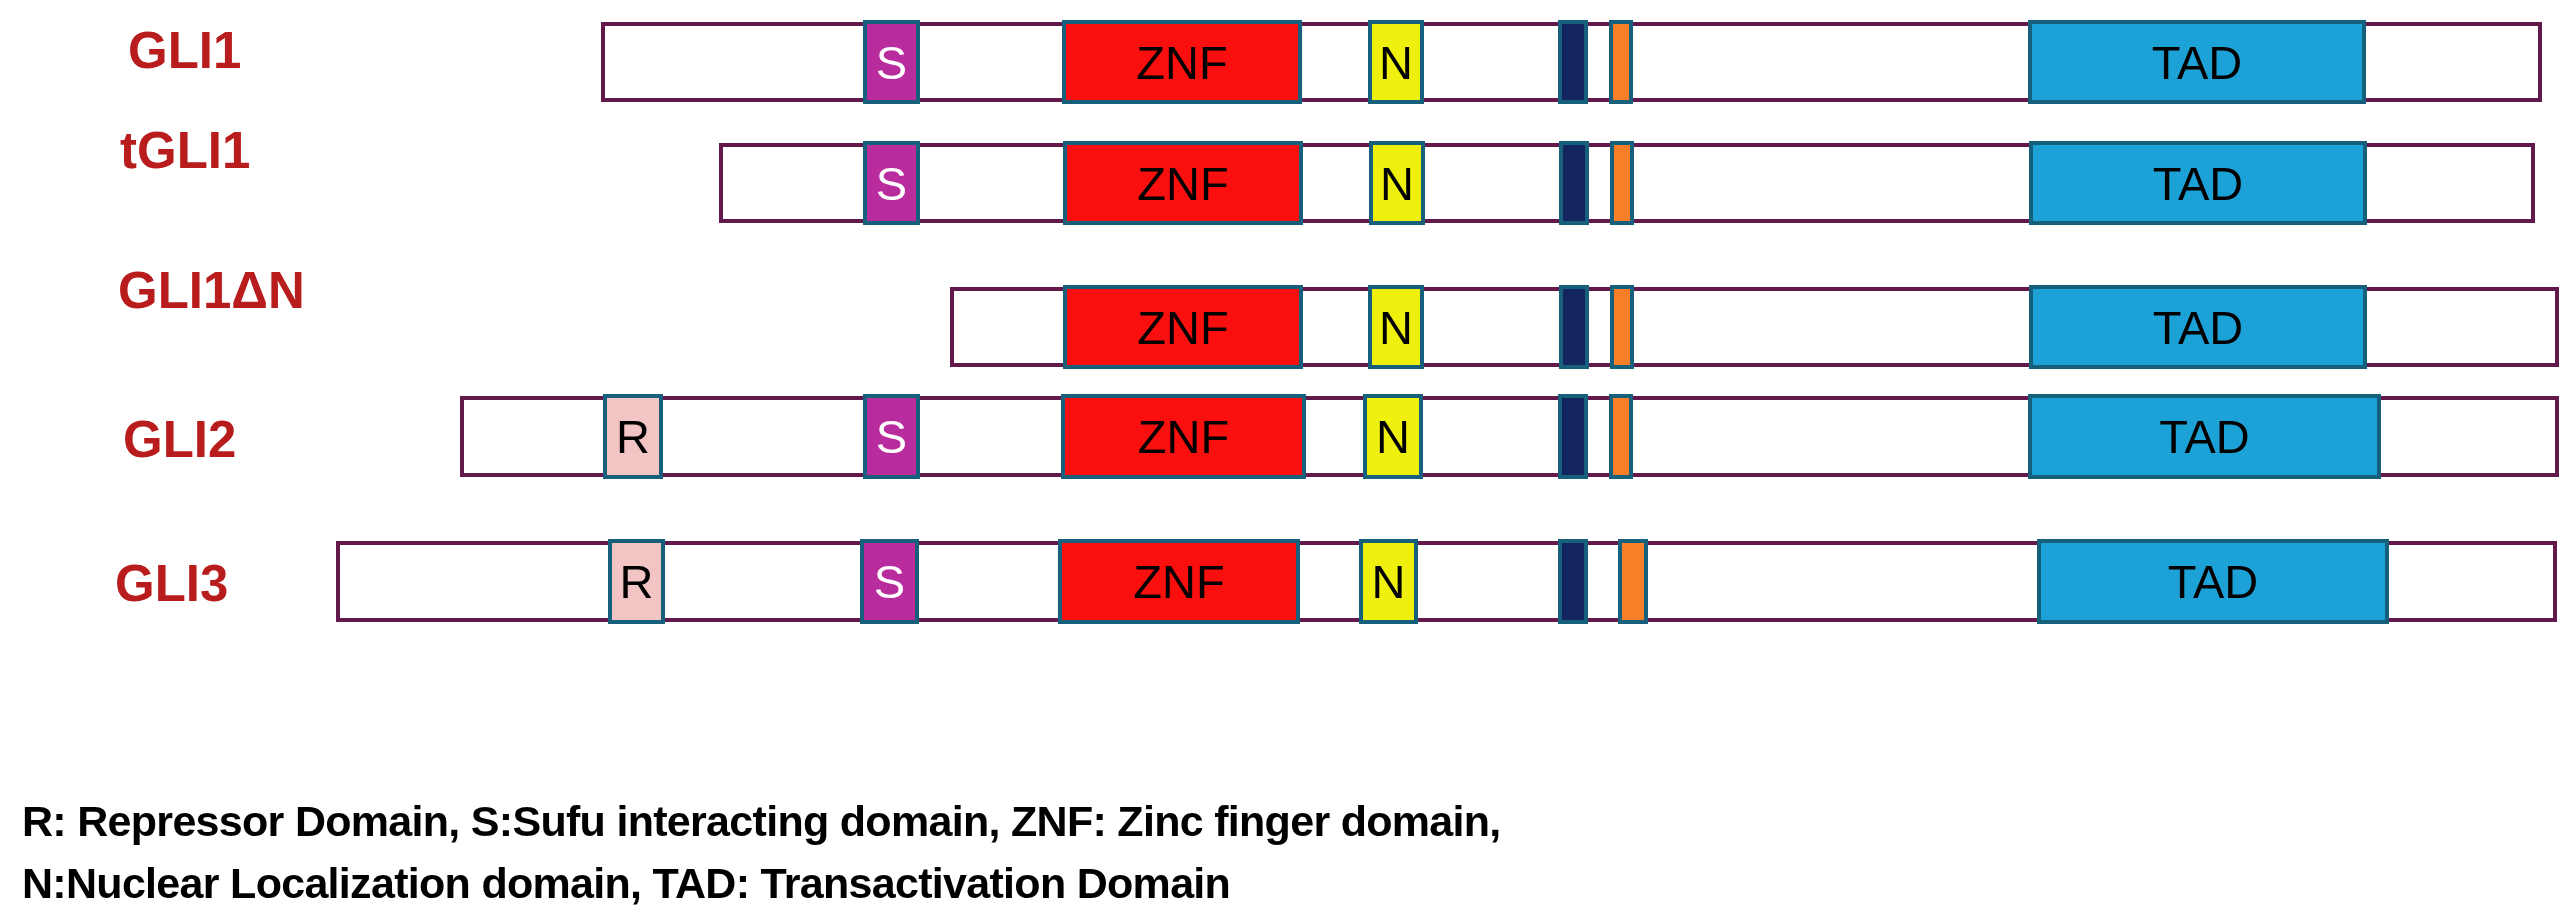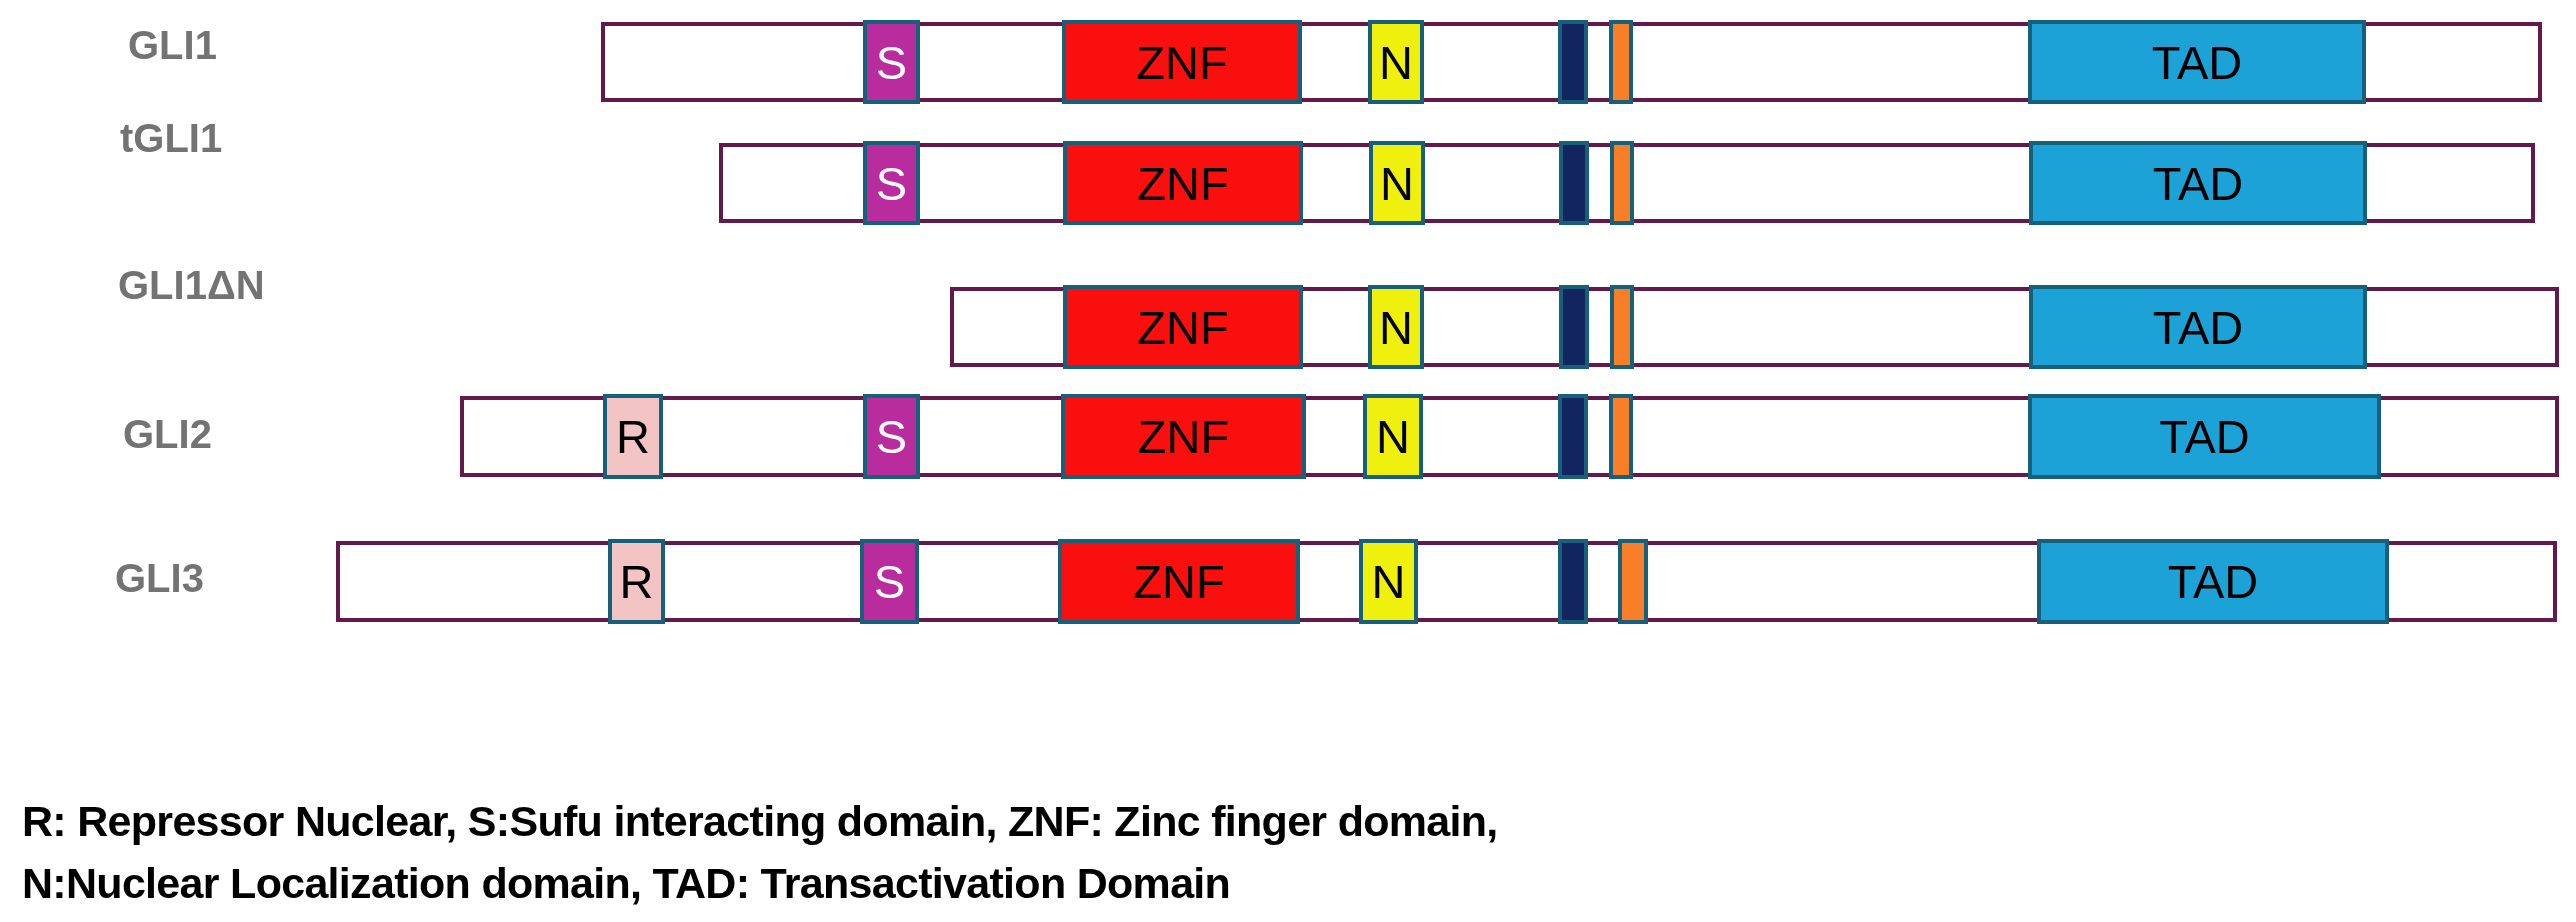--- a/index.html
+++ b/index.html
@@ -8,23 +8,23 @@
     position: relative;
     width: 2576px;
     height: 923px;
     background: #ffffff;
     overflow: hidden;
     font-family: "Liberation Sans", sans-serif;
   }
   .plabel {
     position: absolute;
     font-weight: bold;
-    font-size: 40px;
+    font-size: 51px;
     line-height: 1;
-    color: #737373;
+    color: #b91c1c;
     white-space: nowrap;
   }
   .bar {
     position: absolute;
     background: #ffffff;
     border: 4px solid #64194D;
   }
   .dom {
     position: absolute;
     top: -6px;
@@ -45,33 +45,33 @@
     color: #000000;
     letter-spacing: -0.7px;
     white-space: nowrap;
   }
 </style>
 </head>
 <body>
 
 <div id="diagram">
   <div class="legend">
-    <div>R: Repressor Nuclear, S:Sufu interacting domain, ZNF: Zinc finger domain,</div>
+    <div>R: Repressor Domain, S:Sufu interacting domain, ZNF: Zinc finger domain,</div>
     <div>N:Nuclear Localization domain, TAD: Transactivation Domain</div>
   </div>
 <div class="plabel" style="left: 128px; top: 25px;">GLI1</div>
     <div class="bar" style="left: 601px; top: 22px; width: 1941px; height: 80px; border-color: rgb(100, 25, 77);">
       <div class="dom" style="left: 258px; width: 57px; height: 84px; background: rgb(185, 44, 158); color: rgb(255, 255, 255); border-color: rgb(22, 96, 124);">S</div>
       <div class="dom" style="left: 457px; width: 240px; height: 84px; background: rgb(250, 15, 15); color: rgb(0, 0, 0); border-color: rgb(22, 96, 124);">ZNF</div>
       <div class="dom" style="left: 763px; width: 56px; height: 84px; background: rgb(239, 240, 13); color: rgb(0, 0, 0); border-color: rgb(22, 96, 124);">N</div>
       <div class="dom" style="left: 953px; width: 30px; height: 84px; background: rgb(18, 37, 94); color: rgb(0, 0, 0); border-color: rgb(22, 96, 124);"></div>
       <div class="dom" style="left: 1004px; width: 24px; height: 84px; background: rgb(248, 126, 40); color: rgb(0, 0, 0); border-color: rgb(22, 96, 124);"></div>
       <div class="dom" style="left: 1423px; width: 338px; height: 84px; background: rgb(29, 162, 216); color: rgb(0, 0, 0); border-color: rgb(22, 96, 124);">TAD</div>
     </div>
-    <div class="plabel" style="left: 120px; top: 118px;">tGLI1</div>
+    <div class="plabel" style="left: 120px; top: 125px;">tGLI1</div>
     <div class="bar" style="left: 719px; top: 143px; width: 1816px; height: 80px; border-color: rgb(100, 25, 77);">
       <div class="dom" style="left: 140px; width: 57px; height: 84px; background: rgb(185, 44, 158); color: rgb(255, 255, 255); border-color: rgb(22, 96, 124);">S</div>
       <div class="dom" style="left: 340px; width: 240px; height: 84px; background: rgb(250, 15, 15); color: rgb(0, 0, 0); border-color: rgb(22, 96, 124);">ZNF</div>
       <div class="dom" style="left: 646px; width: 56px; height: 84px; background: rgb(239, 240, 13); color: rgb(0, 0, 0); border-color: rgb(22, 96, 124);">N</div>
       <div class="dom" style="left: 836px; width: 30px; height: 84px; background: rgb(18, 37, 94); color: rgb(0, 0, 0); border-color: rgb(22, 96, 124);"></div>
       <div class="dom" style="left: 887px; width: 24px; height: 84px; background: rgb(248, 126, 40); color: rgb(0, 0, 0); border-color: rgb(22, 96, 124);"></div>
       <div class="dom" style="left: 1306px; width: 338px; height: 84px; background: rgb(29, 162, 216); color: rgb(0, 0, 0); border-color: rgb(22, 96, 124);">TAD</div>
     </div>
     <div class="plabel" style="left: 118px; top: 265px; text-align: right;">GLI1ΔN</div>
     <div class="bar" style="left: 950px; top: 287px; width: 1609px; height: 80px; border-color: rgb(100, 25, 77);">

